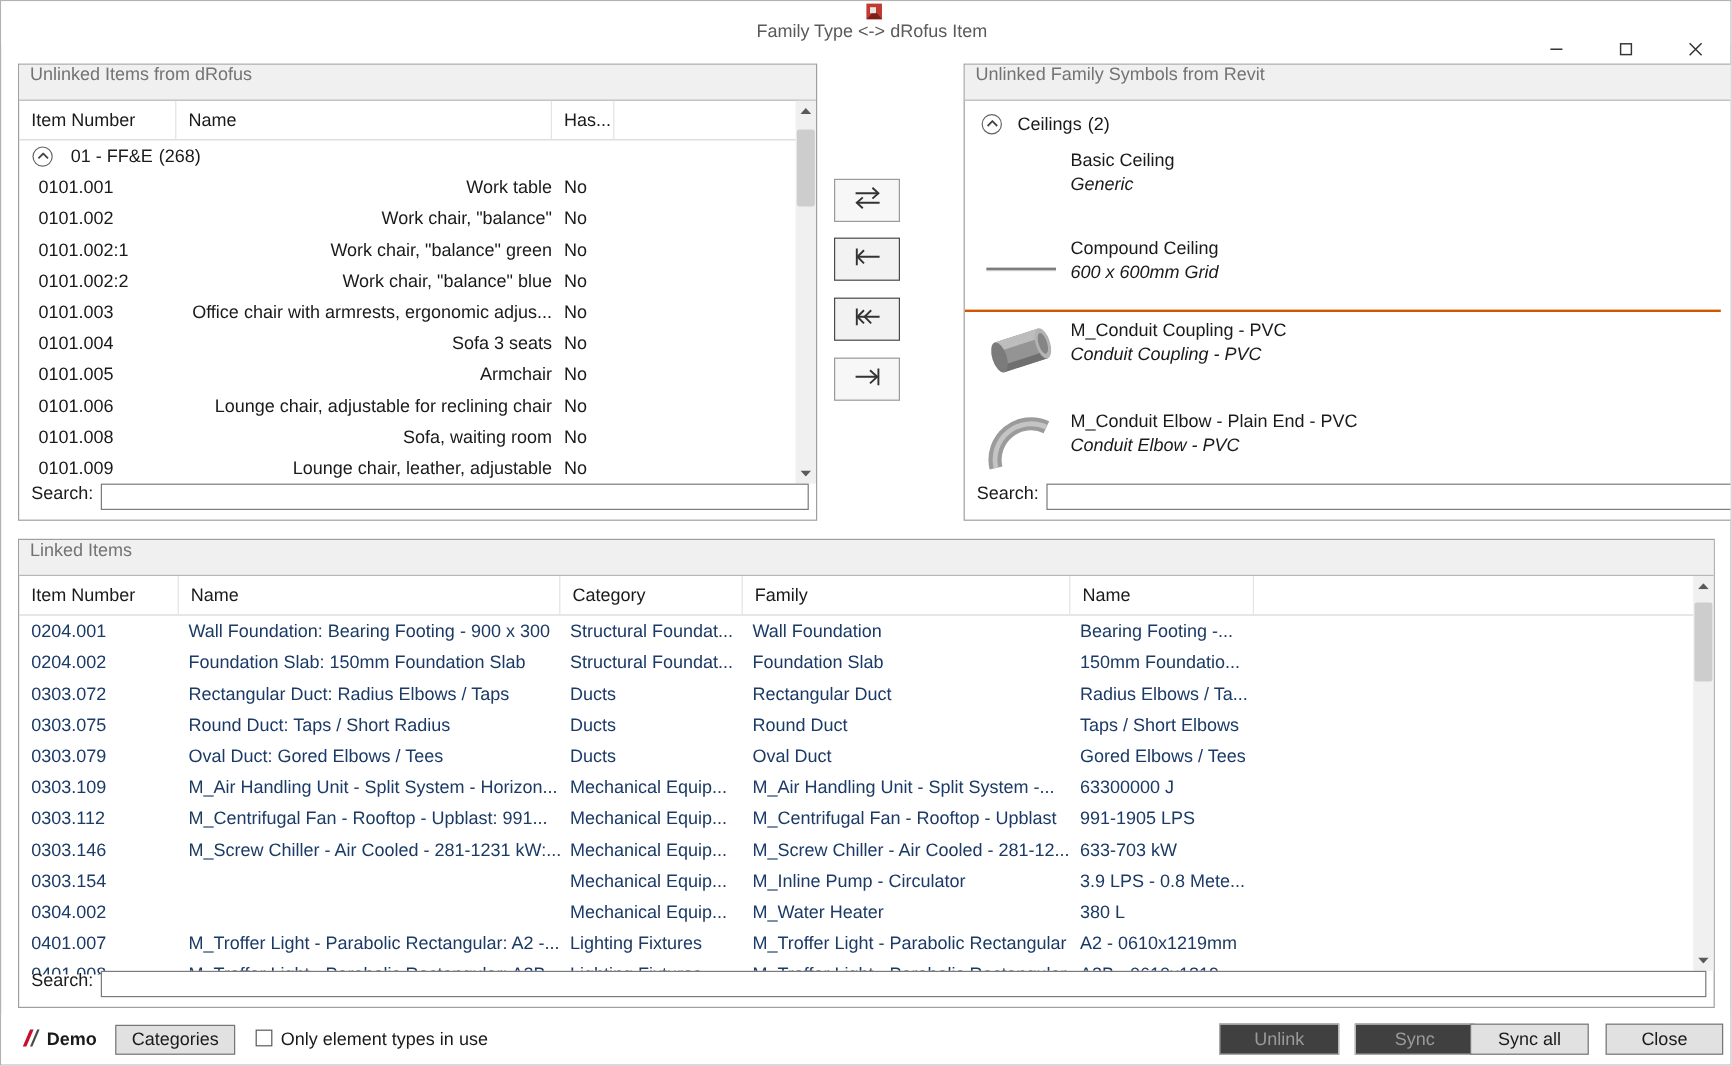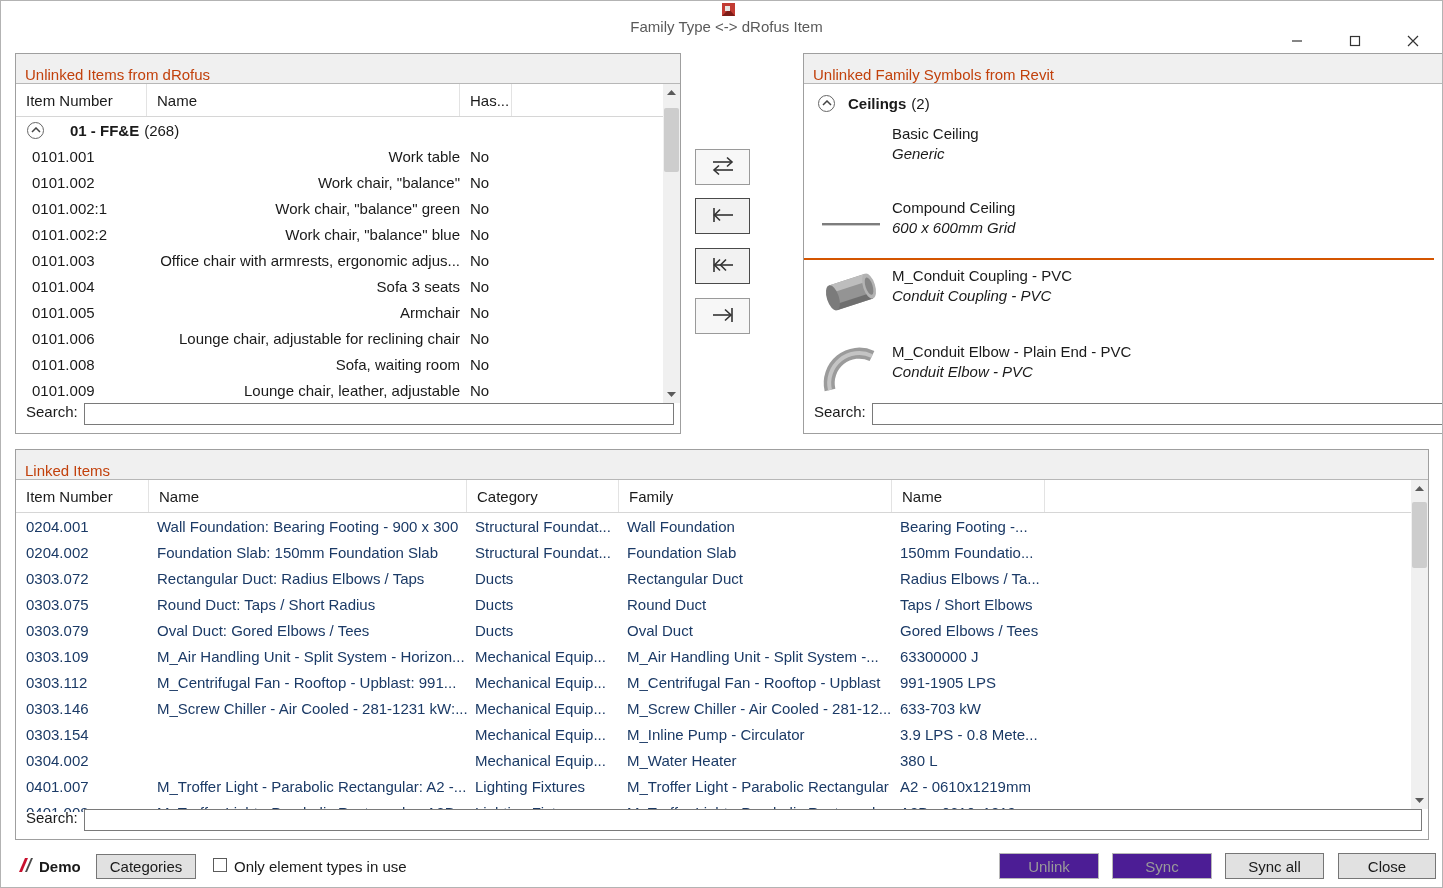--- a/index.html
+++ b/index.html
@@ -12,21 +12,21 @@
   .titlebar { position:absolute; left:0; top:0; width:100%; height:37px;
               display:flex; align-items:center; background:#ffffff;flex-direction:column; }
   .app-icon { margin-left:13px; width:17px; height:17px; flex:none; }
   .titlebar .title { margin-left:10px; color:#5a5a5a; font-size:15px; }
   .win-controls { margin-left:auto; display:flex; height:100%; }
   .win-btn { width:58px; height:100%; display:flex; align-items:center; justify-content:center; cursor:default; }
 
   
   .panel { position:absolute; background:#fff; border:1px solid #9f9f9f; }
   .panel-header { height:30px; background:#f0f0f0; border-bottom:1px solid #b7b7b7;
-                  display:flex; align-items:flex-end; padding-left:9px; color:#c2410c; }
+                  display:flex; align-items:flex-start; padding-left:9px; color:#737373; }
   #panel-left  { left:14px;  top:52px;  width:666px;  height:381px; }
   #panel-right { left:762px; top:52px;  width:666px;  height:381px;margin-left:40px; }
   #panel-linked{ left:14px;  top:448px; width:1414px; height:391px; }
 
   .table-area { position:absolute; left:0; right:0; top:30px; bottom:30px; }
   .cols-header { display:flex; height:33px; border-bottom:1px solid #d6d6d6; align-items:center; }
   .hcell { height:100%; display:flex; align-items:center; padding-left:10px;
            border-right:1px solid #e3e3e3; overflow:hidden; white-space:nowrap; }
   .hcell.flexfill { flex:1; border-right:none; }
   .rows-wrap { position:absolute; left:0; right:17px; overflow:hidden; }
@@ -42,21 +42,21 @@
   
   .lc1 { width:133px; } .lc2 { width:318px; } .lc3 { width:152px; }
   .lc4 { width:273px; } .lc5 { width:153px; }
   .ld1 { padding-left:10px; } .ldx { padding-left:8px; }
   #panel-linked .trow { color:#1b3a66; }
 
   
   .group-row { display:flex; height:26px; align-items:center; }
   .chev-circle { width:17px; height:17px; border:1px solid #666; border-radius:50%;
                  background:#fff; display:inline-flex; align-items:center; justify-content:center; flex:none; }
-  .g-label { font-weight:bold; }
+  .g-label { font-weight:normal; }
   .g-count { margin-left:5px; }
 
   
   .search-row { position:absolute; left:0; right:0; bottom:0; height:30px;
                 display:flex; }
   .search-row label { margin-left:10px; flex:none; }
   .search-input { flex:1; height:22px; margin:0 6px; border:1px solid #7a7a7a;
                   font-family:"Liberation Sans", sans-serif; font-size:14px; padding:0 4px; outline:none; }
 
   
@@ -86,21 +86,21 @@
   .ceiling-line { width:58px; height:2px; background:#7d7d7d; box-shadow:0 1px 0 #c9c9c9; }
   .orange-divider { height:2px; margin-right:17px; background:#d45500; }
 
   
   .footer { position:absolute; left:0; right:0; bottom:0; height:42px; background:#fff; }
   .brand-logo { position:absolute; left:15px; top:11px; }
   .brand-text { position:absolute; left:38px; top:13px; font-weight:bold; font-size:15px; }
   .btn { position:absolute; top:8px; height:26px; background:#e1e1e1; border:1px solid #767676;
          display:flex; align-items:center; justify-content:center; font-size:15px;
          font-family:"Liberation Sans", sans-serif; }
-  .btn.disabled { background:#4c1d95; border-color:#b8b8b8; color:#9a9a9a; }
+  .btn.disabled { background:#404040; border-color:#b8b8b8; color:#9a9a9a;margin-left:17px; }
   #btn-categories { left:95px; width:100px; top:9px; height:25px; }
   #btn-unlink  { left:998px;  width:100px; }
   #btn-sync    { left:1111px; width:100px; }
   #btn-syncall { left:1224px; width:99px; }
   #btn-close   { left:1337px; width:98px; }
   .chk { position:absolute; left:212px; top:13px; width:14px; height:14px;
          border:1px solid #5a5a5a; background:#fff; }
   .chk-label { position:absolute; left:233px; top:13px; }
 </style>
 </head>
@@ -147,21 +147,21 @@
         <div class="hcell col-has">Has...</div>
         <div class="hcell flexfill"></div>
       </div>
       <div class="rows-wrap">
         <div class="group-row">
           <span class="chev-circle" style="margin-left:11px">
             <svg width="10" height="6" viewBox="0 0 10 6">
                 <polyline points="1,5 5,1 9,5" fill="none" stroke="#444" stroke-width="1.5"></polyline>
               </svg>
           </span>
-          <span class="g-label" style="margin-left:26px">01 - FF&amp;E</span>
+          <span class="g-label" style="margin-left:15px">01 - FF&amp;E</span>
           <span class="g-count">(268)</span>
         </div>
         <div class="trow">
             <div class="dcell col-in d-in">0101.001</div>
             <div class="dcell col-nm d-nm">Work table</div>
             <div class="dcell col-has d-has">No</div>
           </div>
         <div class="trow">
             <div class="dcell col-in d-in">0101.002</div>
             <div class="dcell col-nm d-nm">Work chair, "balance"</div>

